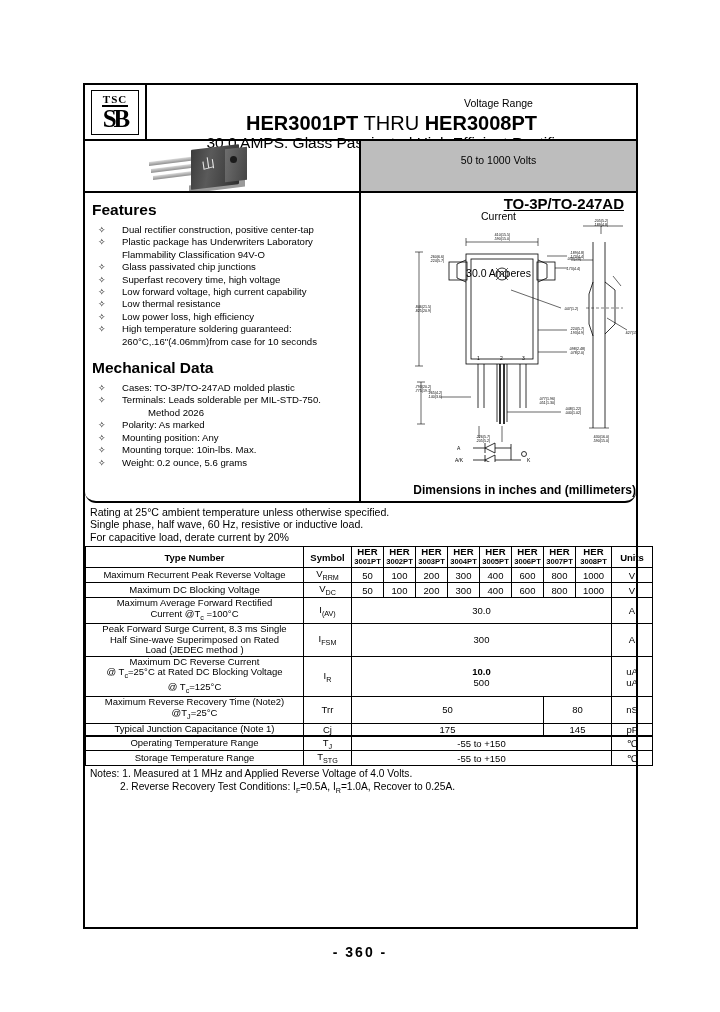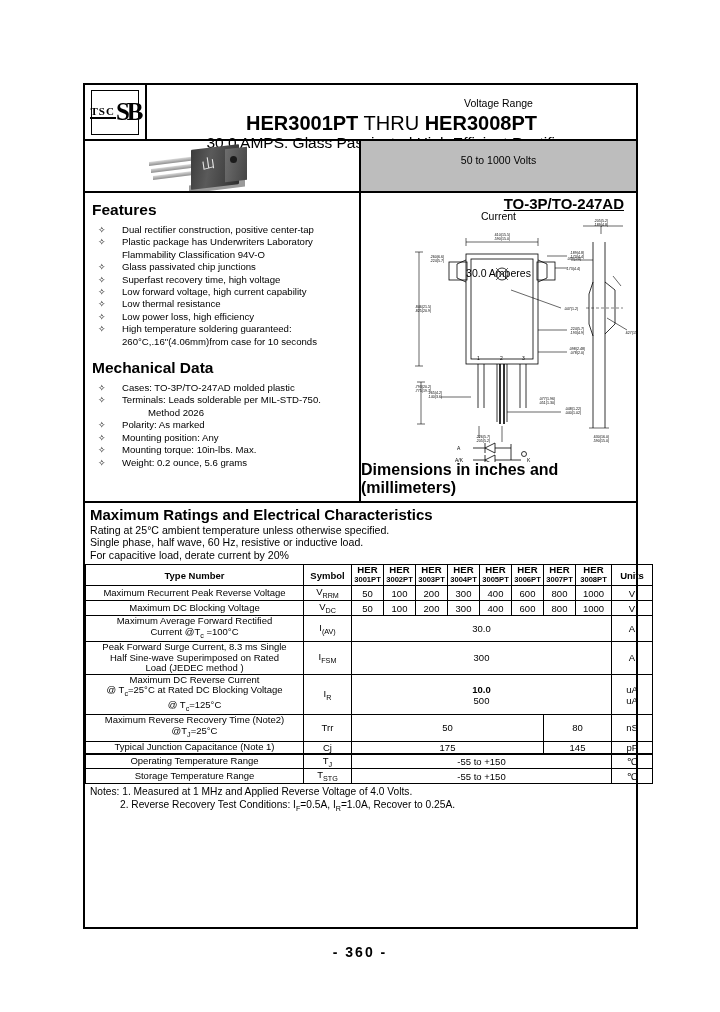--- a/index.html
+++ b/index.html
@@ -19,21 +19,21 @@
     border:2px solid #000;
   }
 
   
   .titlebar { display:flex; height:56px; border-bottom:2px solid #000; }
   .logo-cell {
     width:62px; border-right:2px solid #000;
     display:flex; align-items:center; justify-content:center;
   }
   .logo-box { width:48px; height:45px; border:1.5px solid #000; padding:1px 2px;
-              display:flex; flex-direction:row; align-items:center; justify-content:center;text-align:right; }
+              display:flex; flex-direction:column; align-items:center; justify-content:center;text-align:right; }
   .logo-tsc { font-family:"Liberation Serif", serif; font-weight:bold; font-size:11px;
               letter-spacing:1px; line-height:11px; border-bottom:2px solid #000; padding:0 1px; }
   .logo-mark { font-family:"Liberation Serif", serif; font-weight:bold; font-size:25px;
                line-height:24px; letter-spacing:-3px; }
   .title-cell { flex:1; display:flex; flex-direction:column; justify-content:center;
                 align-items:center; padding-bottom:1px;margin-top:40px; }
   .t-line1 { font-size:20px; line-height:22px; white-space:nowrap; }
   .t-line1 b { font-weight:bold; }
   .t-line1 span.thin { font-weight:normal; }
   .t-line2 { font-size:15.5px; line-height:18px; white-space:nowrap; }
@@ -58,36 +58,36 @@
                background:#9a9a9a; transform:skewY(-7deg); }
   .pkg .lead { position:absolute; height:3.5px;
                background:linear-gradient(#d8d8d8,#8f8f8f); transform:skewY(-7deg); }
   .pkg .l1 { left:2px; top:14px; width:48px; }
   .pkg .l2 { left:4px; top:21px; width:48px; }
   .pkg .l3 { left:6px; top:28px; width:48px; }
   .pkg .mark { position:absolute; left:55px; top:10px; color:#e9e9e9;
                font-family:"Liberation Serif", serif; font-size:13px; transform:skewY(-7deg) rotate(-8deg); }
 
   
-  .mid { display:flex; border-bottom:2px solid #000; height:310px; }
+  .mid { display:flex; border-bottom:2px solid #000; height:310px;border-radius:11px; }
   .left-col { width:276px; border-right:2px solid #000; padding:6px 6px 0 7px; }
   .right-col { flex:1; display:flex; flex-direction:column; }
 
   h2.sec { font-size:15.5px; font-weight:bold; margin:2px 0 5px 0; }
   ul.feat { list-style:none; margin:0; padding:0; }
   ul.feat li { font-size:9.6px; line-height:12.4px; position:relative;
                padding-left:30px; white-space:nowrap; }
   ul.feat li .dia { position:absolute; left:6px; top:0px; font-size:9px; }
   ul.feat li.cont { padding-left:30px; }
   ul.feat li.cont2 { padding-left:56px; }
 
   .pkg-title { text-align:right; font-size:15px; font-weight:bold;
                text-decoration:underline; padding:2px 12px 0 0; }
   .dim-area { flex:1; position:relative; }
-  .dim-caption { text-align:left; font-size:16px; font-weight:bold; padding-bottom:4px; }
+  .dim-caption { text-align:right; font-size:12px; font-weight:bold; padding-bottom:4px; }
 
   
   .ratings { padding:3px 0 0 5px; }
   .ratings h2 { font-size:15px; font-weight:bold; margin:0 0 1px 0; }
   .ratings p { font-size:10.6px; line-height:12.4px; margin:0; }
 
   
   table.spec { border-collapse:collapse; width:551px; margin-top:3px;
                table-layout:fixed; }
   table.spec td, table.spec th {
@@ -282,21 +282,20 @@
                 <text x="94" y="250">A/K</text>
                 <text x="166" y="250">K</text>
             </g>
           </svg>
         </div>
         <div class="dim-caption">Dimensions in inches and (millimeters)</div>
       </div>
     </div>
 
     <div class="ratings">
-      <h2>Maximum Ratings and Electrical Characteristics</h2>
       <p>Rating at 25°C ambient temperature unless otherwise specified.</p>
       <p>Single phase, half wave, 60 Hz, resistive or inductive load.</p>
       <p>For capacitive load, derate current by 20%</p>
     </div>
 
     <table class="spec">
       <colgroup>
         <col style="width:218px">
           <col style="width:48px">
         <col style="width:32px">

